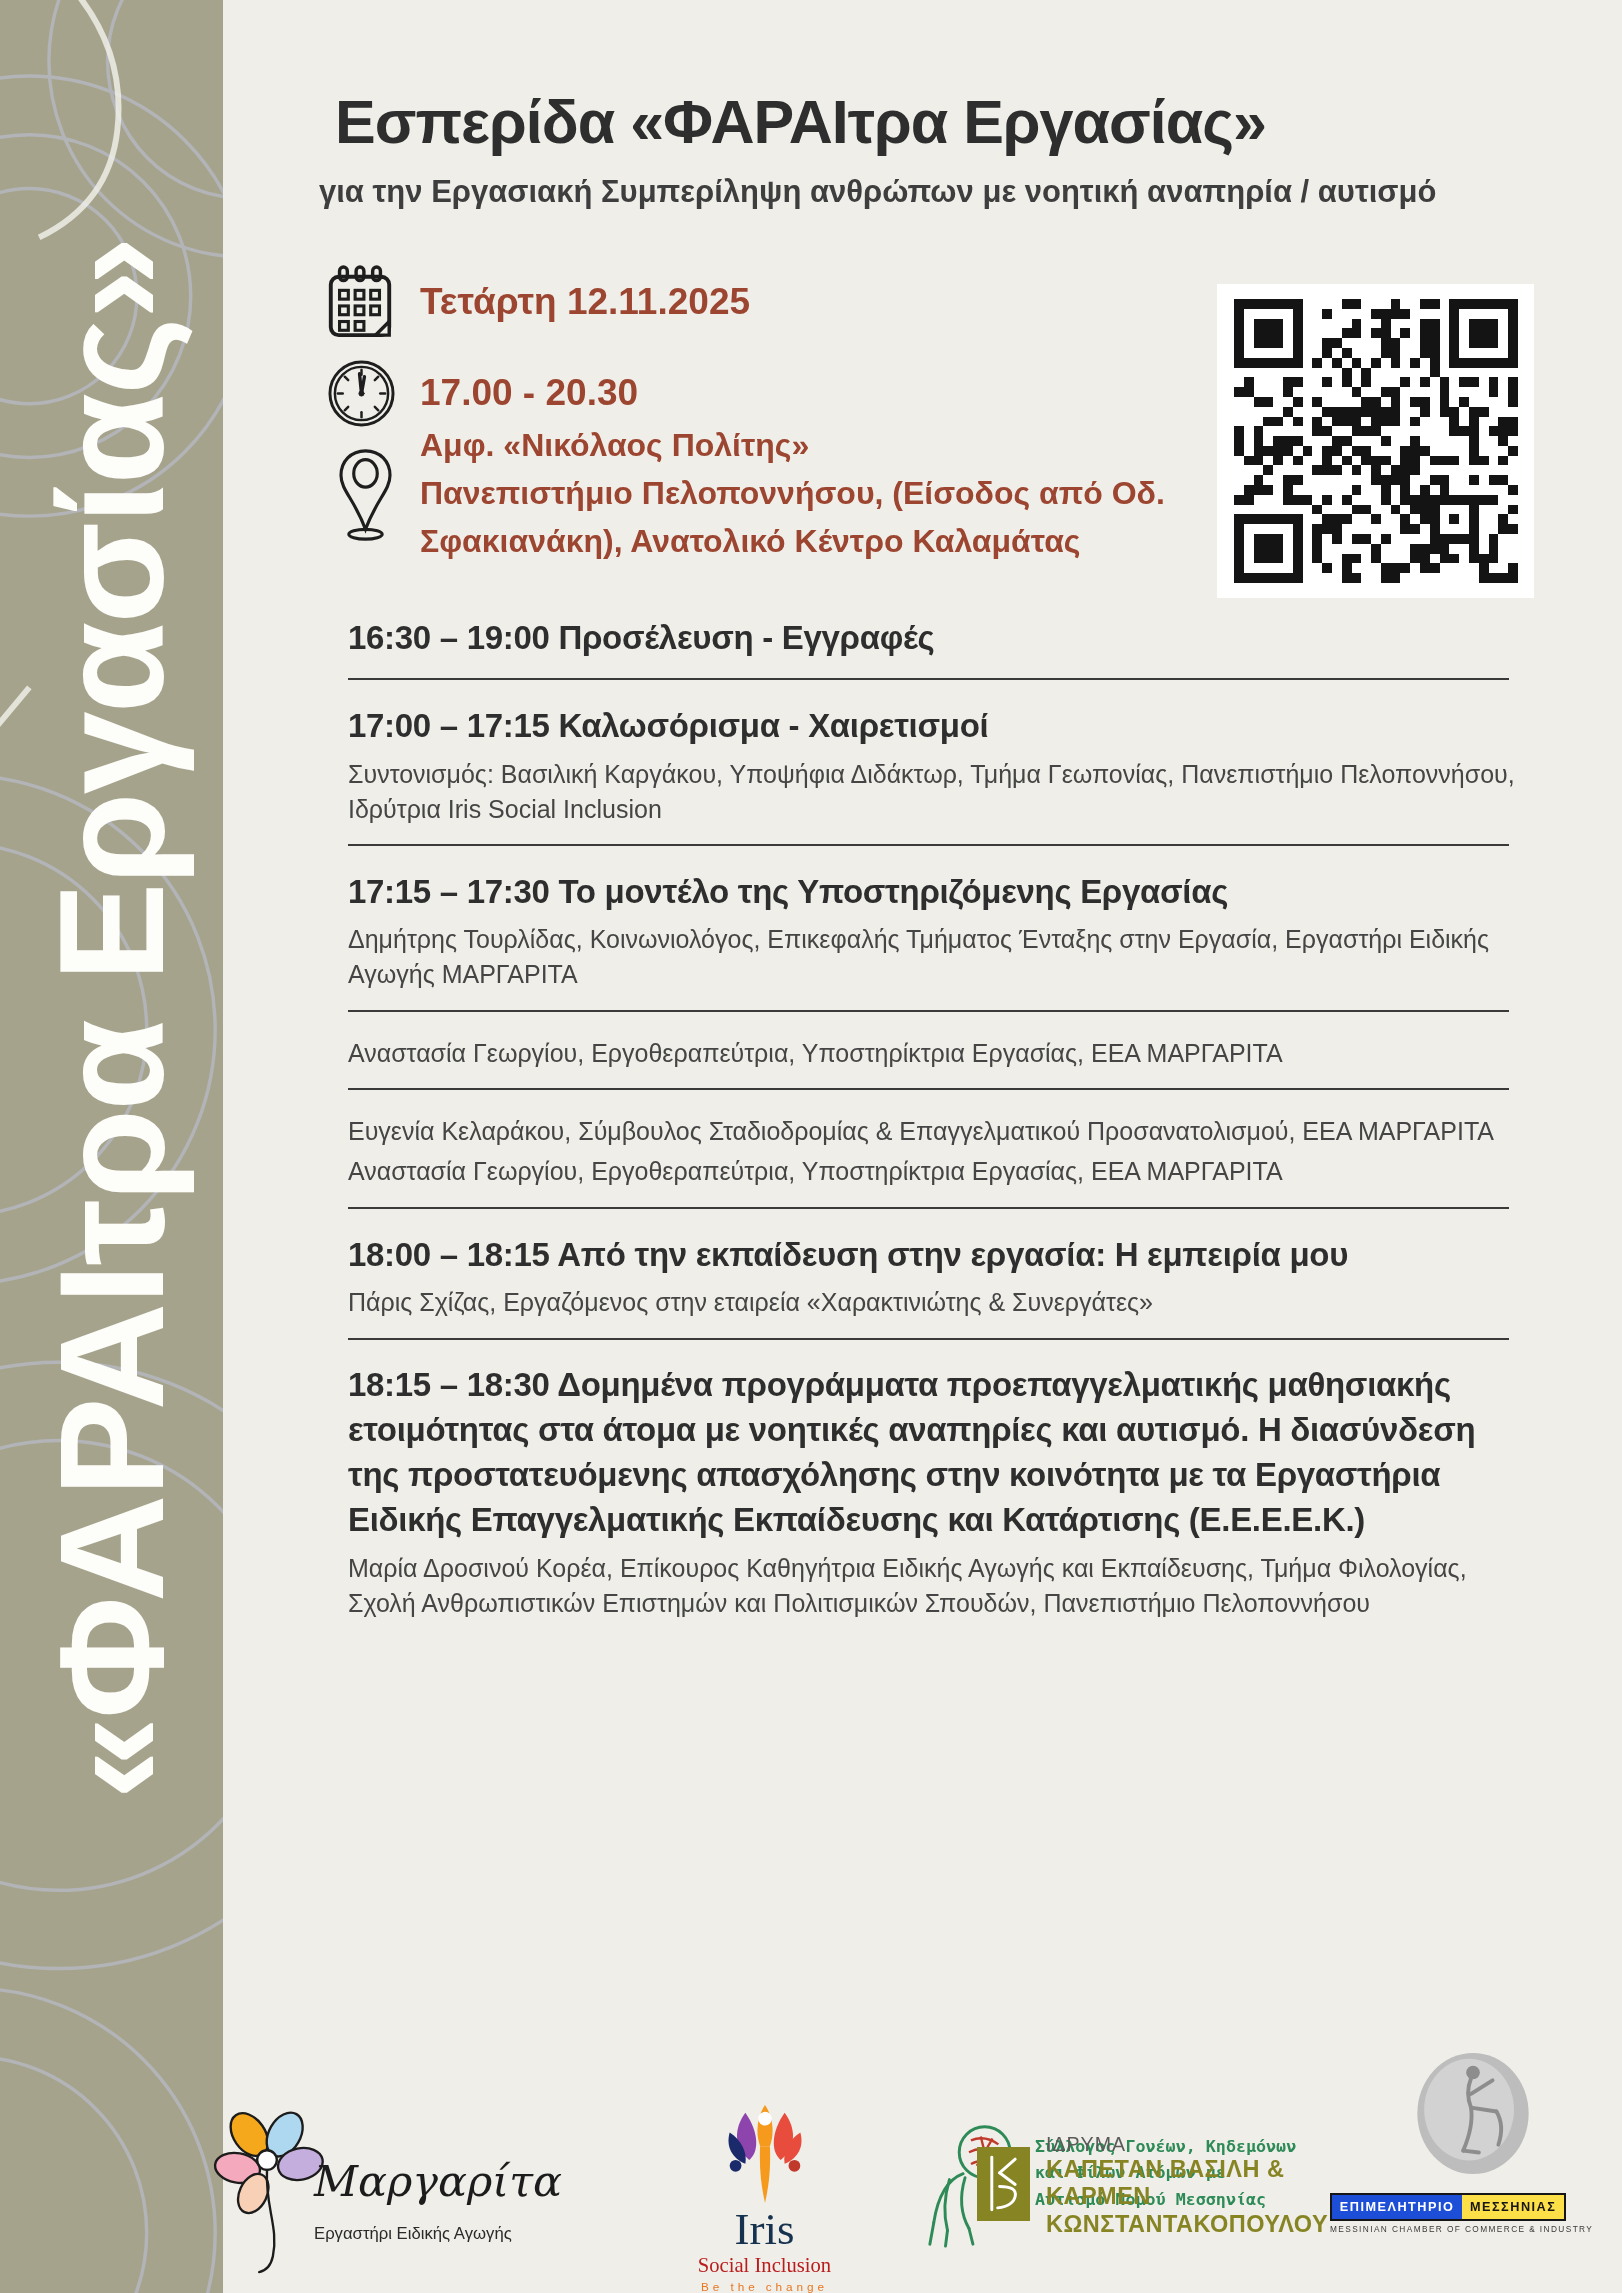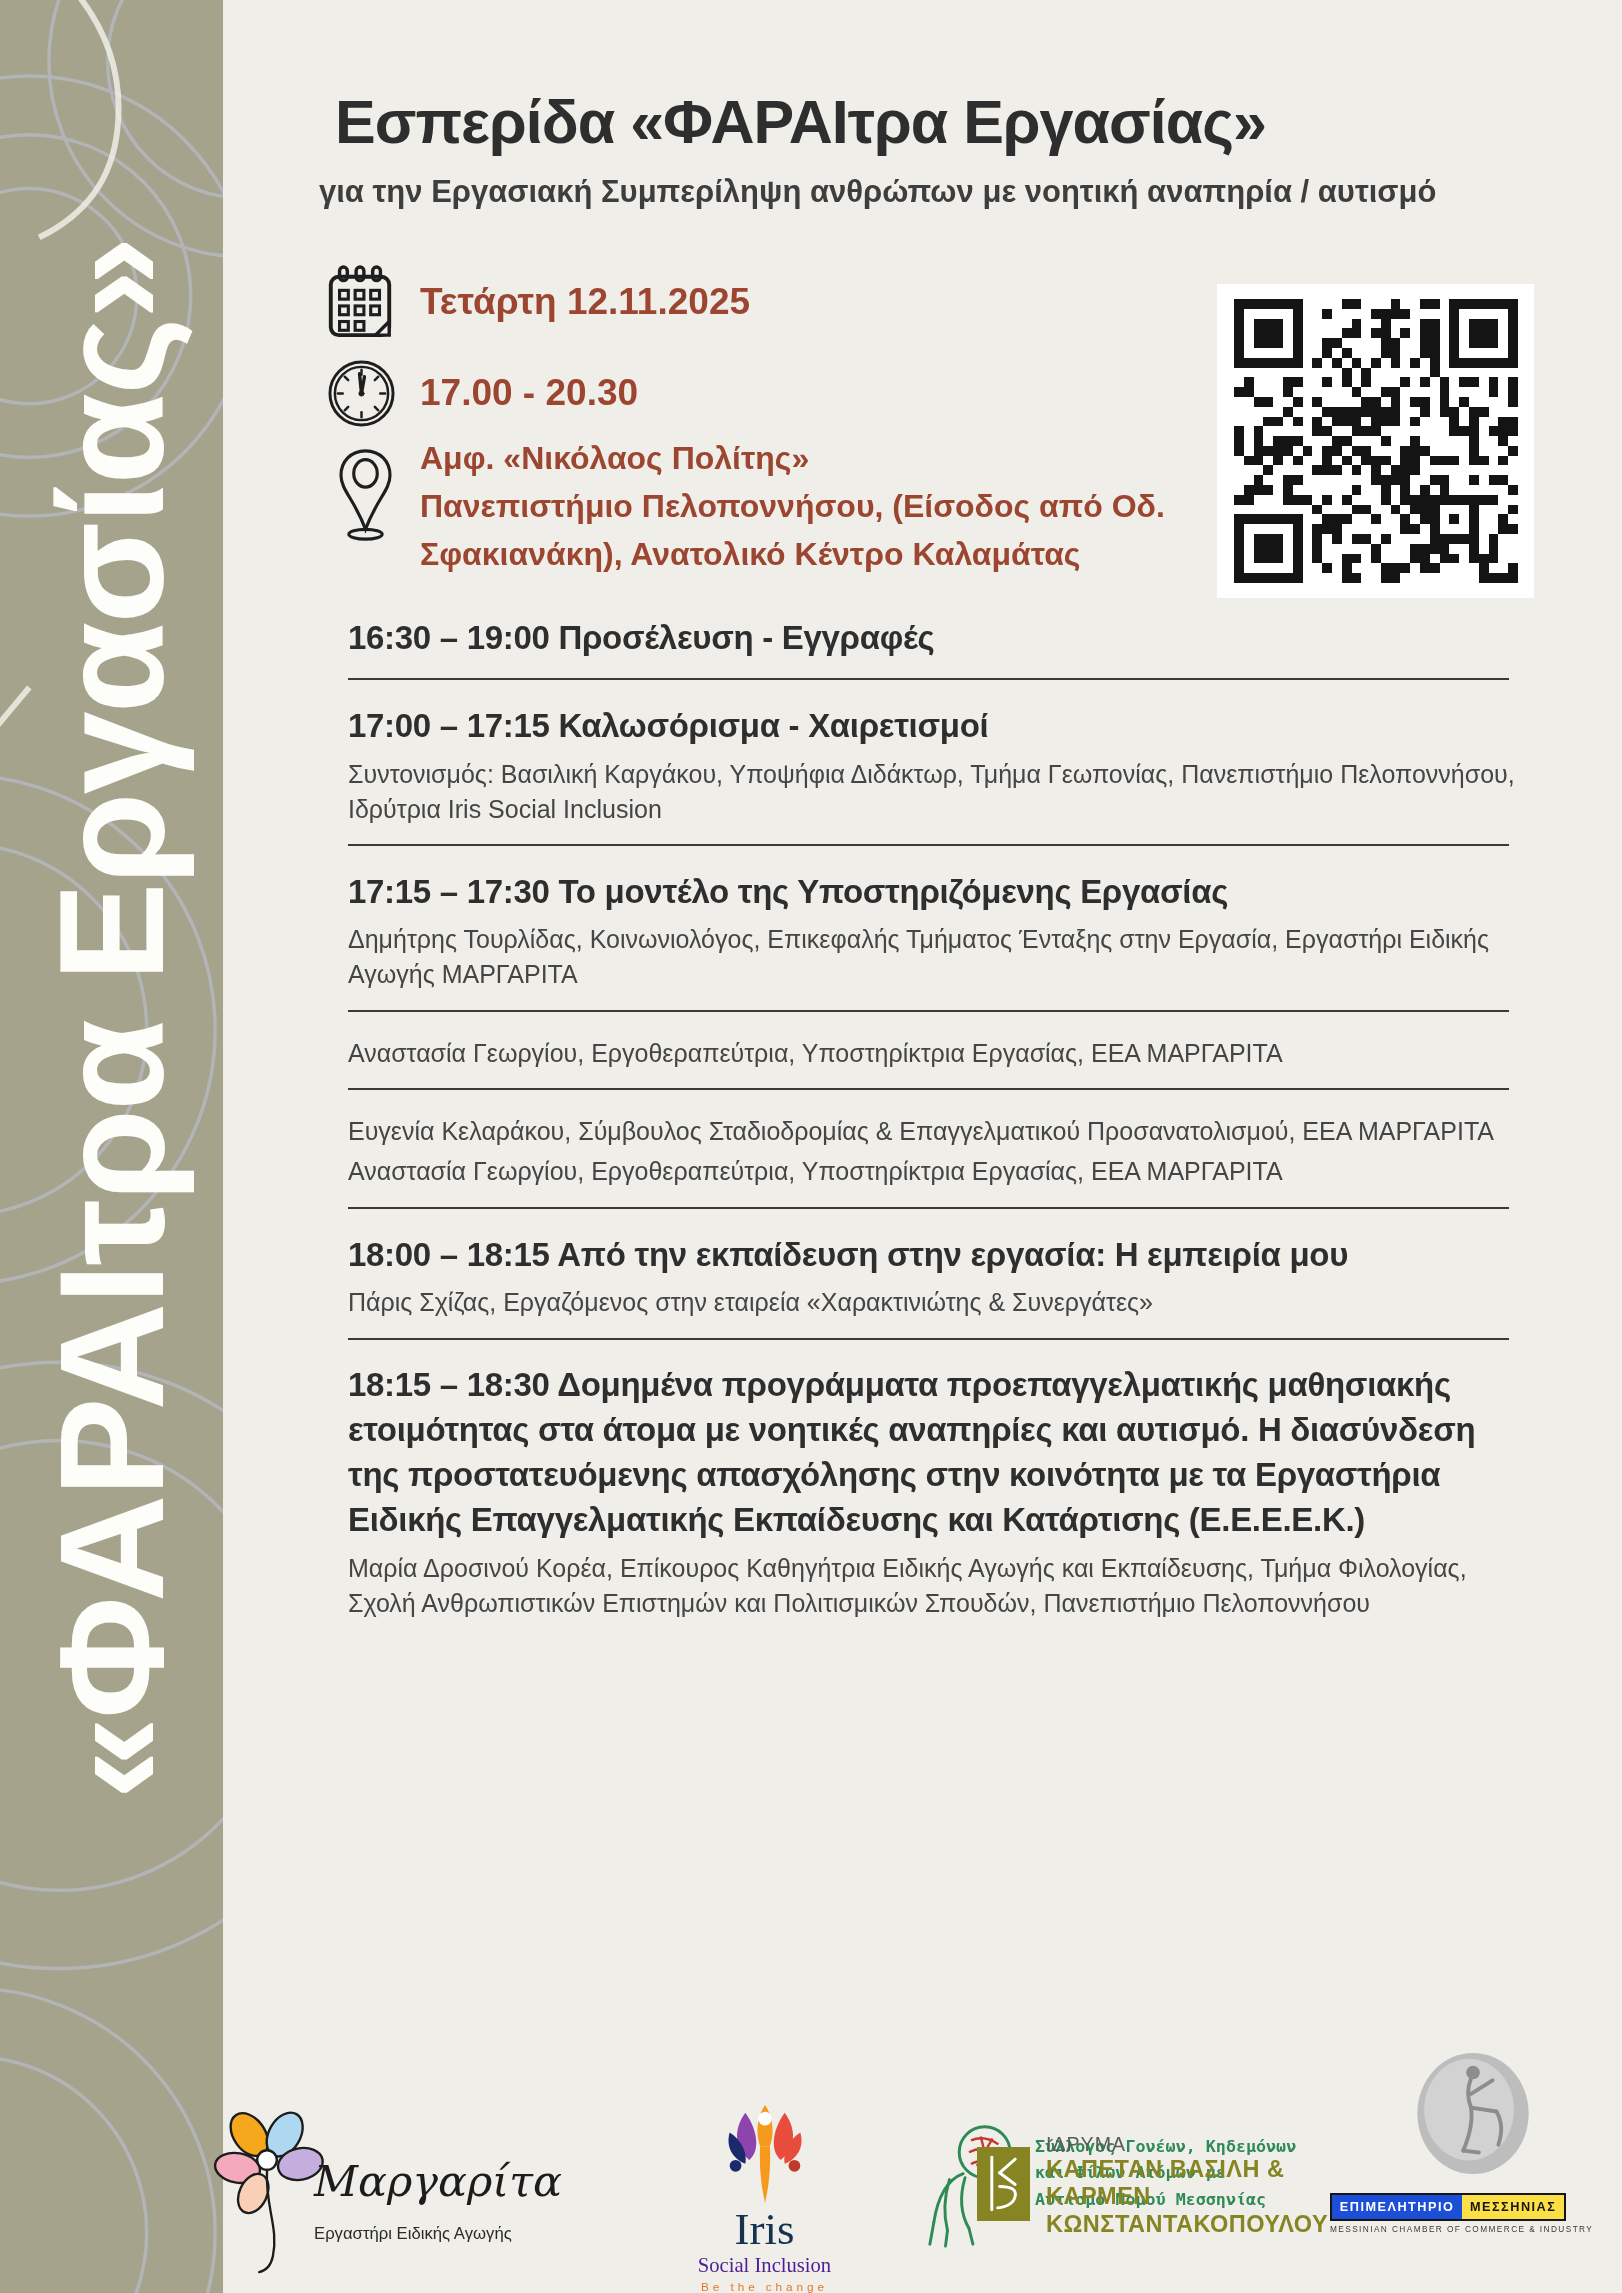--- a/index.html
+++ b/index.html
@@ -19,21 +19,21 @@
   .title{position:absolute;left:319px;top:71px;margin:16px;
     font-size:61px;font-weight:bold;color:#2e2e2e;letter-spacing:-1px;}
   .subtitle{position:absolute;left:319px;top:174px;margin:0;
     font-size:31px;font-weight:600;color:#3e3e3e;}
 
   
   .info-icon{position:absolute;}
   .info-text{position:absolute;color:#9c4530;font-weight:bold;}
   .date-text{left:420px;top:281px;font-size:37px;}
   .time-text{left:420px;top:372px;font-size:37px;}
-  .location-text{left:420px;top:434px;font-size:32px;line-height:48px;}
+  .location-text{left:420px;top:421px;font-size:32px;line-height:48px;}
 
   
   .qr-box{position:absolute;left:1217px;top:284px;width:317px;height:314px;
     background:#ffffff;display:flex;align-items:center;justify-content:center;}
 
   
   .schedule{position:absolute;left:348px;top:616px;width:1186px;}
   .schedule h2{margin:0 0 7.8px 0;font-size:33px;font-weight:bold;
     color:#2e2e2e;line-height:1.36;letter-spacing:-0.3px;}
   .schedule p{margin:0 0 5.9px 0;font-size:25px;color:#454545;line-height:1.4;}
@@ -42,21 +42,21 @@
 
   
   .logo-block{position:absolute;}
   .margarita-name{font-family:"DejaVu Serif",serif;font-style:italic;
     font-size:43px;color:#1c1c1c;}
   .margarita-tagline{font-size:16.7px;color:#2a2a2a;margin-top:18px;}
   .iris-block{display:flex;flex-direction:column;align-items:center;}
   .iris-name{font-family:"Liberation Serif",serif;font-size:45px;
     color:#16324f;line-height:1;margin-top:2px;}
   .iris-line1{font-family:"Liberation Serif",serif;font-size:20.6px;
-    color:#4c1d95;margin-top:2px;}
+    color:#b91c1c;margin-top:2px;}
   .iris-line2{font-size:11.8px;color:#e87722;letter-spacing:3.9px;margin-top:2.9px;}
   .autism-text{font-family:"DejaVu Sans Mono",monospace;font-size:16.7px;
     font-weight:bold;color:#2e8b57;line-height:26.5px;}
   .kv-square{position:absolute;left:0;top:13.7px;width:53px;height:74px;
     background:#878424;display:flex;align-items:center;justify-content:center;}
   .kv-text{position:absolute;left:69px;top:0;}
   .kv-line1{font-size:19.6px;color:#5a5a5a;letter-spacing:1px;}
   .kv-line2,.kv-line3{font-size:23.5px;font-weight:bold;color:#878424;
     letter-spacing:0.5px;line-height:27.4px;}
   .chamber-boxes{position:absolute;left:0;top:71px;display:flex;

